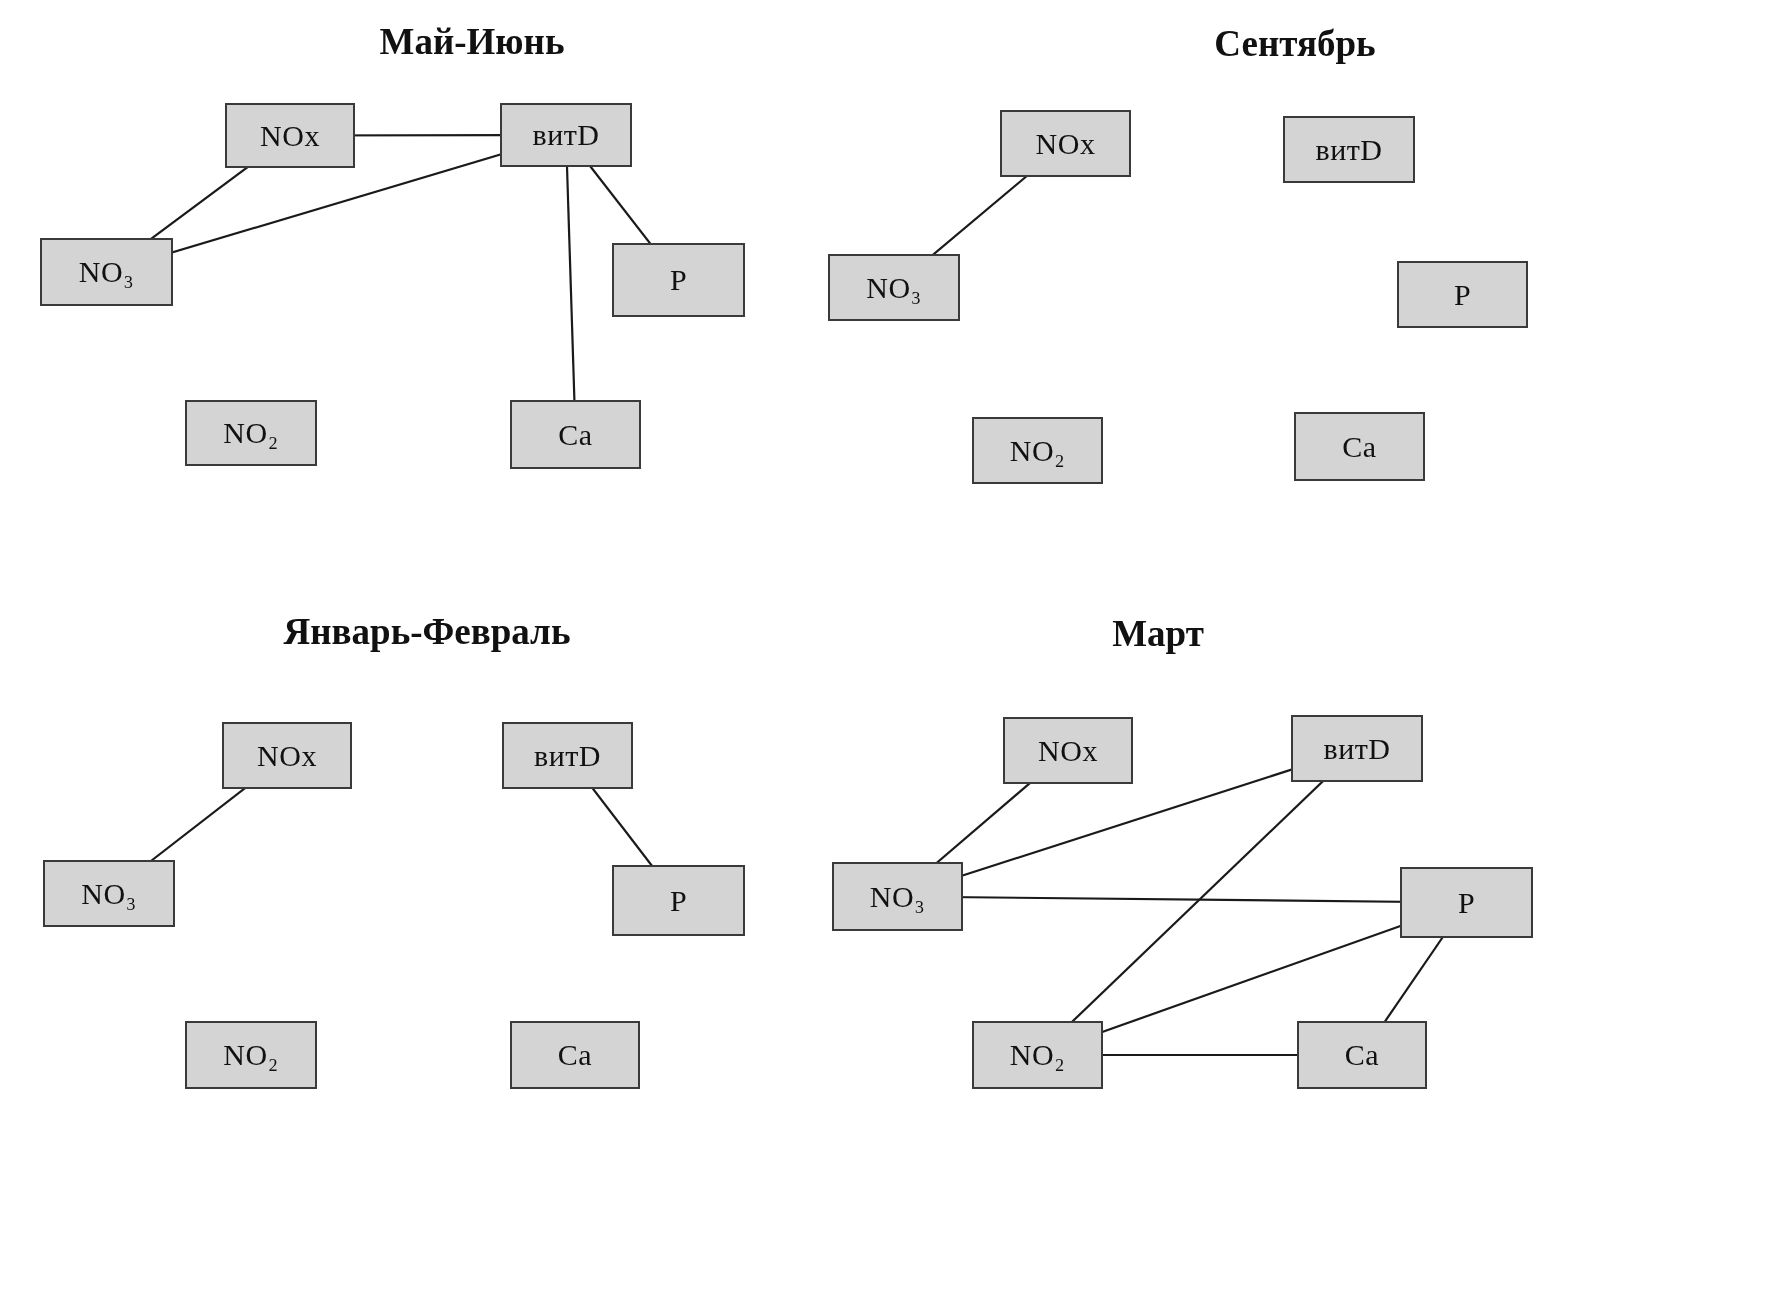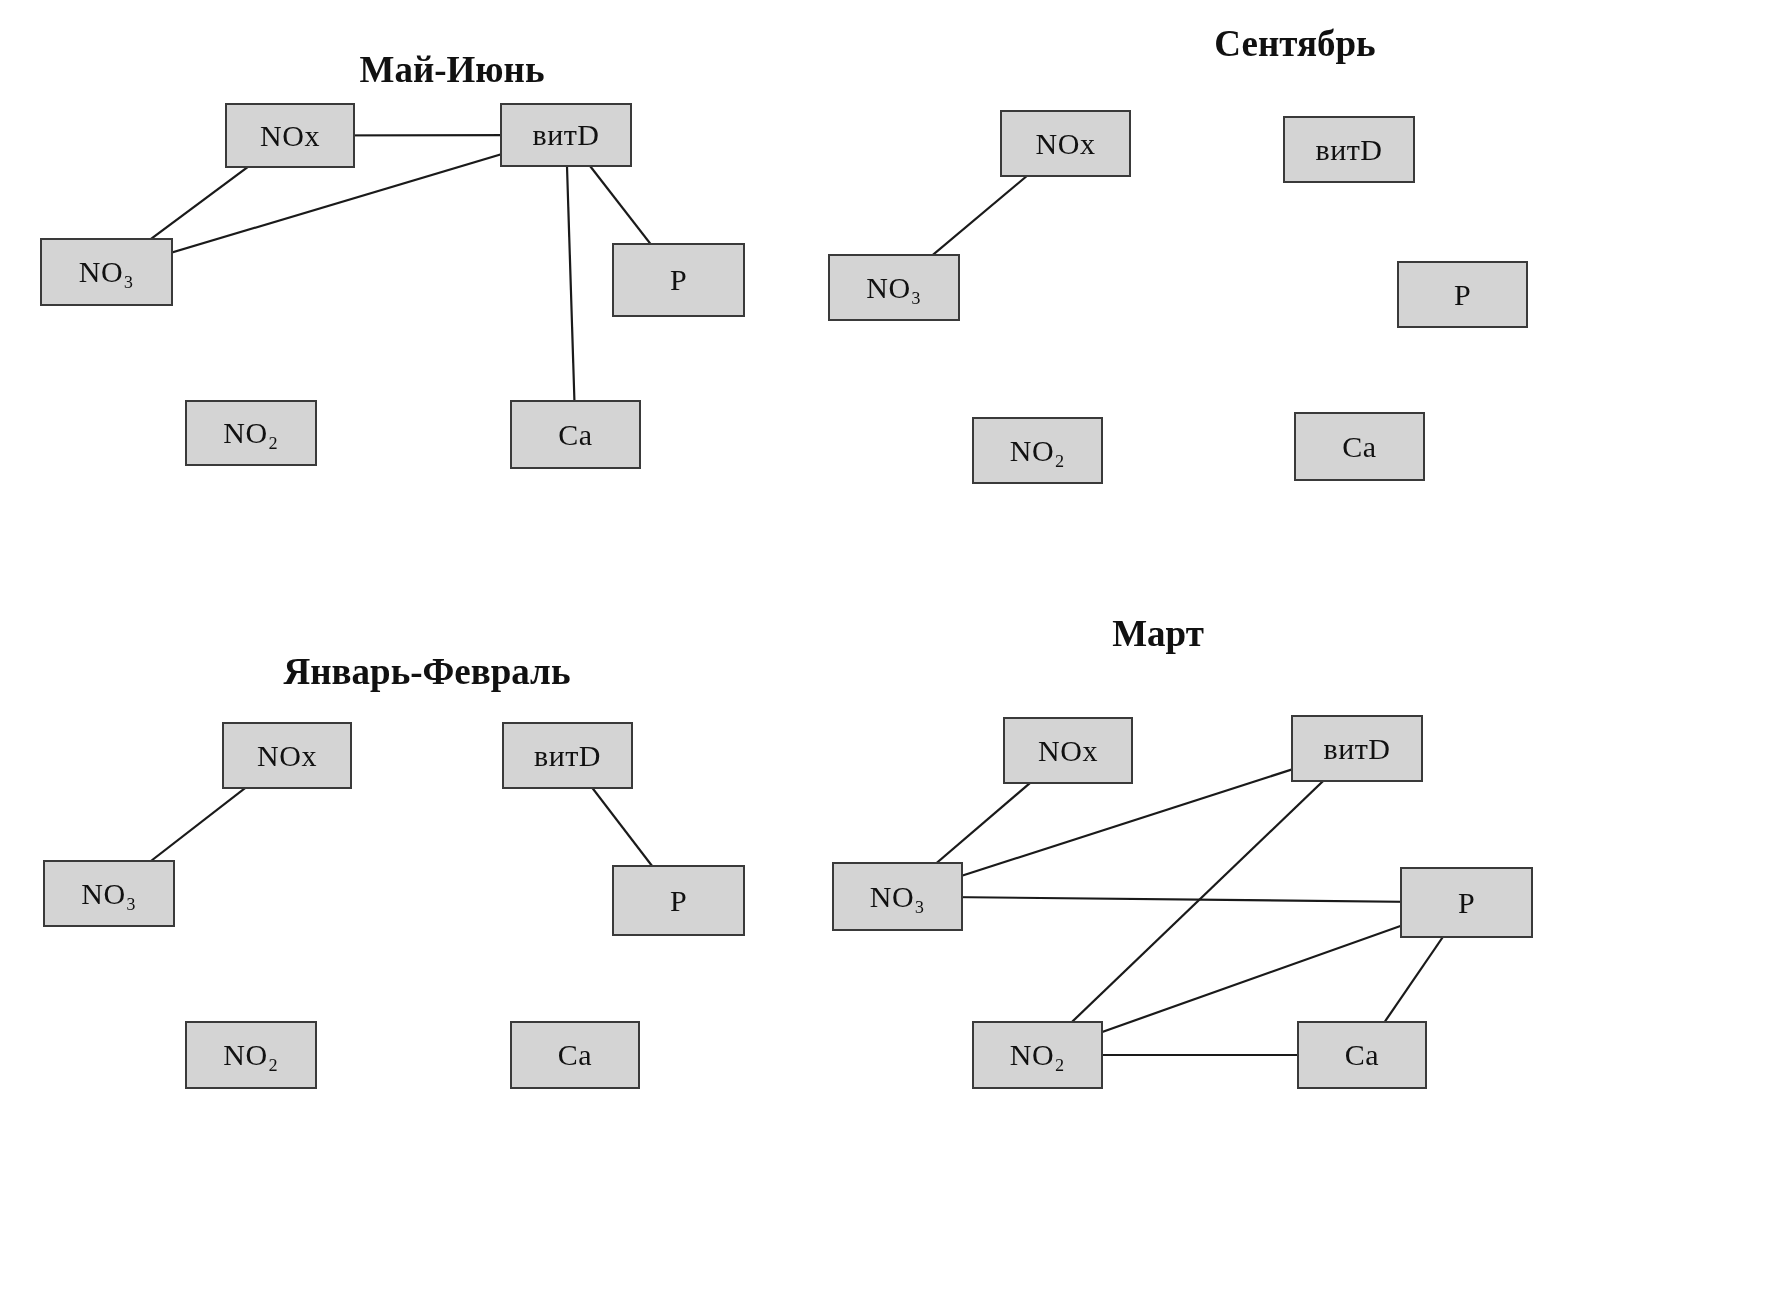--- a/index.html
+++ b/index.html
@@ -46,23 +46,23 @@
   .panel-title {
     position: absolute;
     z-index: 3;
     transform: translateX(-50%);
     font-size: 37px;
     font-weight: 600;
     color: #111111;
     white-space: nowrap;
     margin: 0;
   }
-  .t-may-june   { left: 452px;  top: 20px; margin-top: 28px;  }
+  .t-may-june   { left: 472px;  top: 20px;  }
   .t-september  { left: 1295px; top: 22px;  }
-  .t-jan-feb    { left: 427px;  top: 610px; margin-top: 40px; }
+  .t-jan-feb    { left: 427px;  top: 610px; }
   .t-march      { left: 1158px; top: 612px; }
   line.edge {
     stroke: #1a1a1a;
     stroke-width: 2.2;
   }
 </style>
 </head>
 <body>
 
 <div id="figure-canvas">

